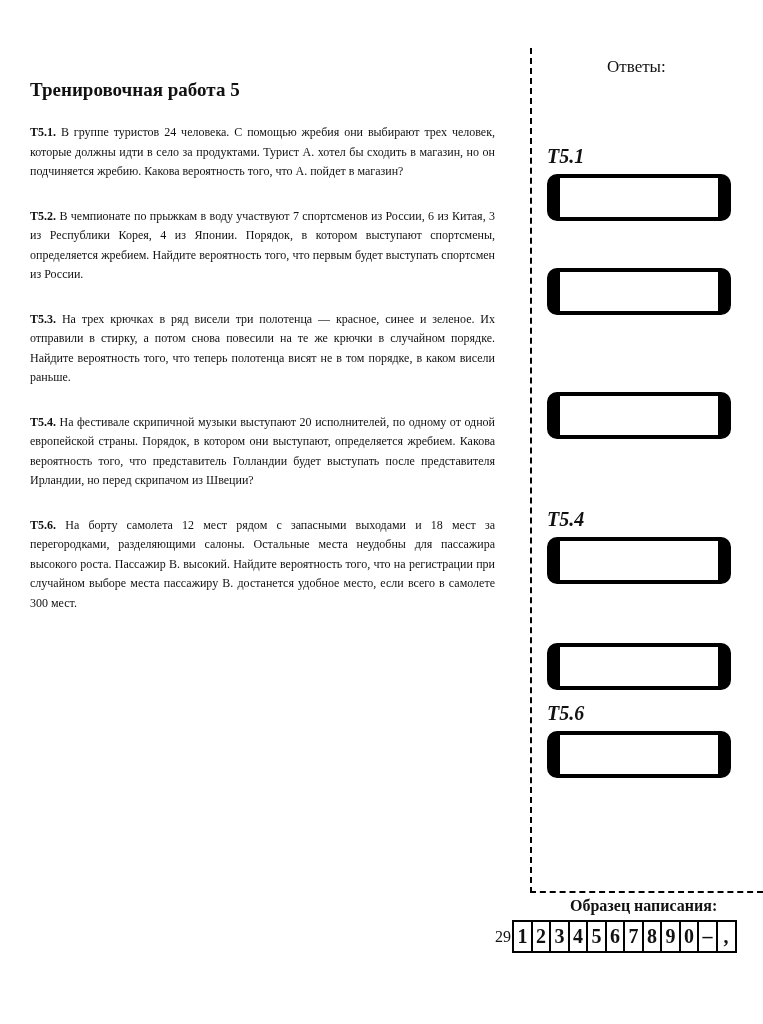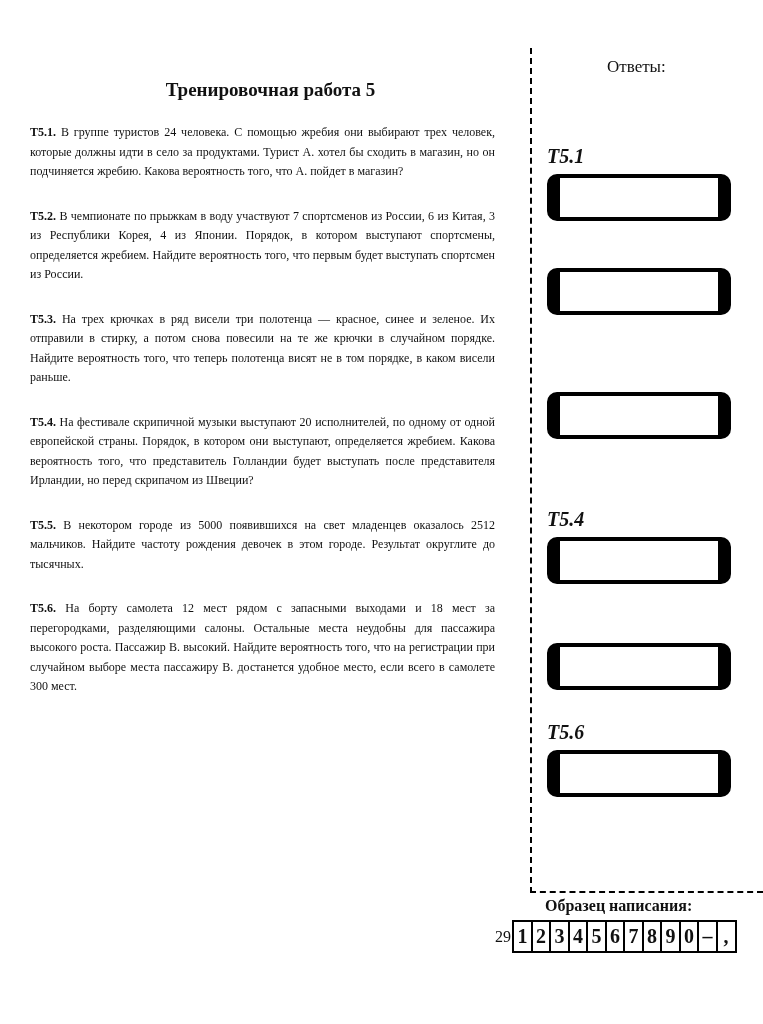--- a/index.html
+++ b/index.html
@@ -13,21 +13,21 @@
     overflow:hidden;
   }
 
   
   .main-col{
     position:absolute;
     left:30px;top:78px;width:481px;
   }
   .title{
     margin:0 0 22px 0;
-    text-align:center;
+    text-align:left;
     font-size:19px;
     font-weight:bold;
     line-height:23px;
   }
   .title span{display:block;}
   .problem{
     margin:0 16px 25px 0;
     font-size:12px;
     line-height:19.5px;
     text-align:justify;
@@ -74,21 +74,21 @@
     width:184px;height:47px;
     background:#fff;
     border:solid #000;
     border-width:4px 13px;
     border-radius:10px;
   }
 
   
   .sample-label{
     position:absolute;
-    left:545px;top:897px;
+    left:570px;top:897px;
     font-size:16px;
     font-weight:bold;
   }
   .sample-row{
     position:absolute;
     left:512px;top:920px;
     display:flex;
   }
   .sample-cell{
     box-sizing:border-box;
@@ -125,24 +125,20 @@
     <p class="problem">
       <b class="pid">Т5.3.</b>
       <span>На трех крючках в ряд висели три полотенца — красное, синее и зеленое. Их отправили в стирку, а потом снова повесили на те же крючки в случайном порядке. Найдите вероятность того, что теперь полотенца висят не в том порядке, в каком висели раньше.</span>
     </p>
 
     <p class="problem">
       <b class="pid">Т5.4.</b>
       <span>На фестивале скрипичной музыки выступают 20 исполнителей, по одному от одной европейской страны. Порядок, в котором они выступают, определяется жребием. Какова вероятность того, что представитель Голландии будет выступать после представителя Ирландии, но перед скрипачом из Швеции?</span>
     </p>
 
-    <p class="problem">
-      <b class="pid">Т5.5.</b>
-      <span>В некотором городе из 5000 появившихся на свет младенцев оказалось 2512 мальчиков. Найдите частоту рождения девочек в этом городе. Результат округлите до тысячных.</span>
-    </p>
 
     <p class="problem">
       <b class="pid">Т5.6.</b>
       <span>На борту самолета 12 мест рядом с запасными выходами и 18 мест за перегородками, разделяющими салоны. Остальные места неудобны для пассажира высокого роста. Пассажир В. высокий. Найдите вероятность того, что на регистрации при случайном выборе места пассажиру В. достанется удобное место, если всего в самолете 300 мест.</span>
     </p>
   </div>
 
   <div class="page-number">29</div>
 
   <div class="dashed-v"></div>
@@ -165,21 +161,21 @@
 
   <div class="answer-item" style="top:508px">
     <div class="answer-label">Т5.4</div>
     <div class="answer-box"></div>
   </div>
 
   <div class="answer-item" style="top:643px">
     <div class="answer-box"></div>
   </div>
 
-  <div class="answer-item" style="top:721px">
+  <div class="answer-item" style="top:702px">
     <div class="answer-label">Т5.6</div>
     <div class="answer-box"></div>
   </div>
 
   <div class="sample-label">Образец написания:</div>
   <div class="sample-row">
     <span class="sample-cell">1</span>
     <span class="sample-cell">2</span>
     <span class="sample-cell">3</span>
     <span class="sample-cell">4</span>

